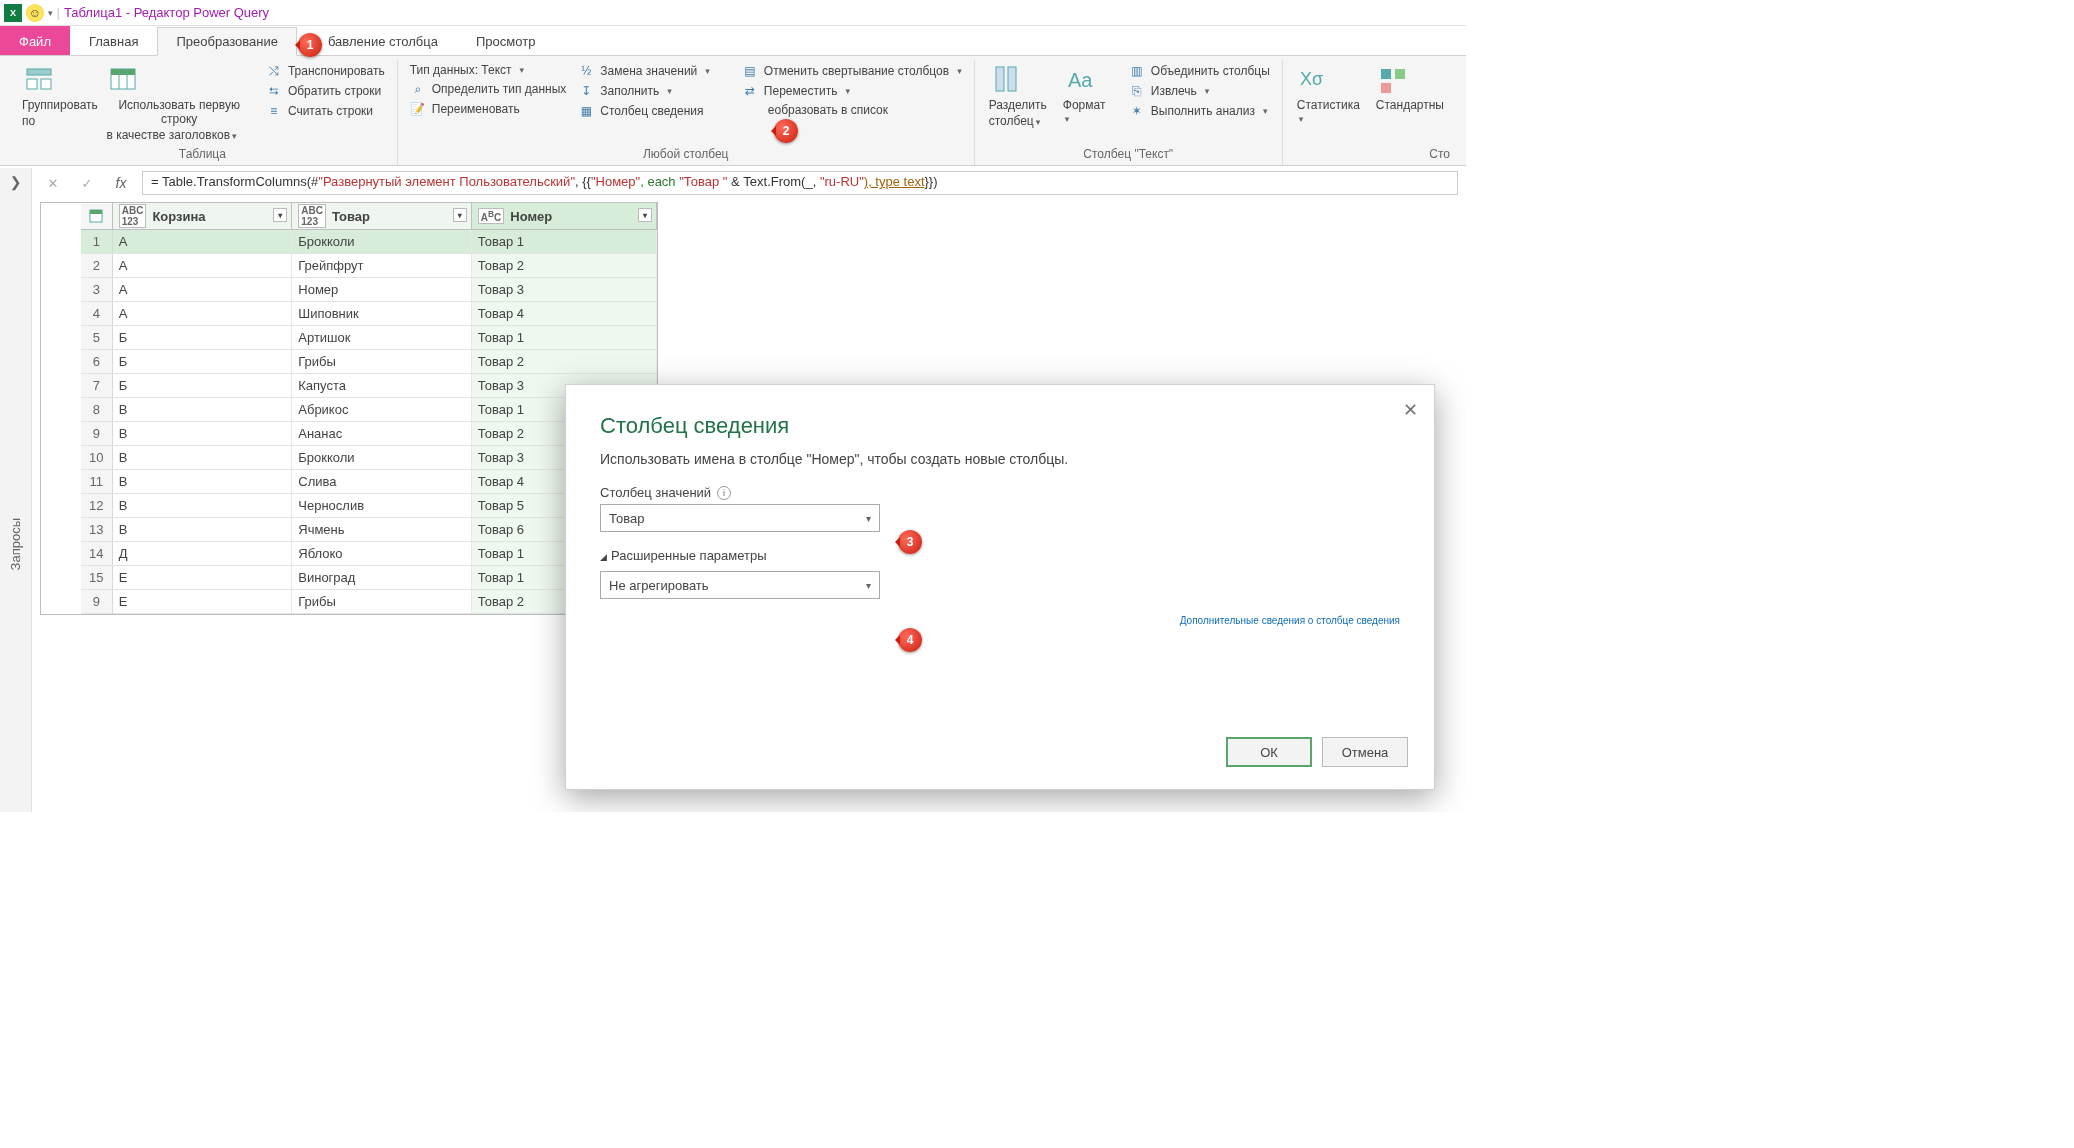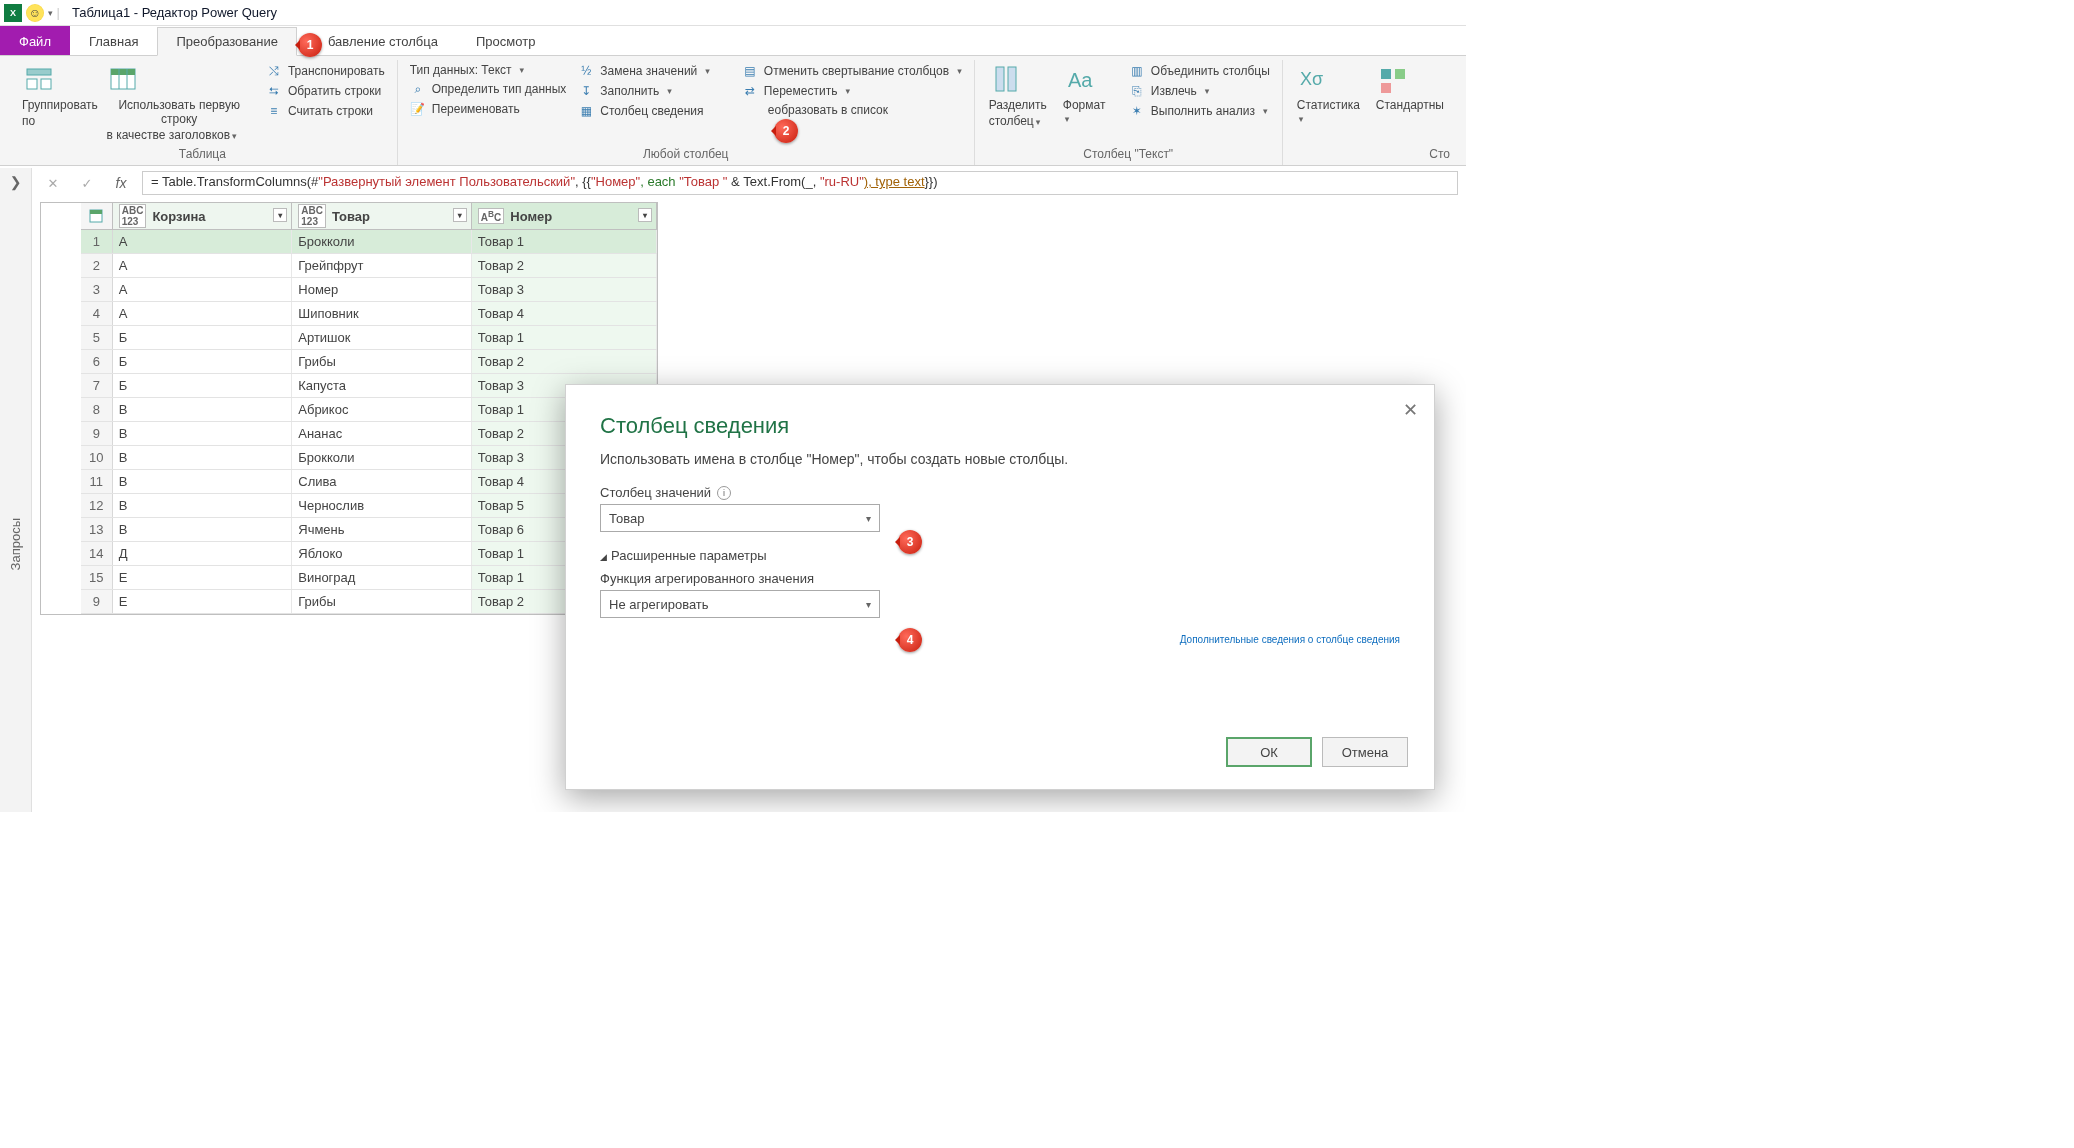--- a/index.html
+++ b/index.html
@@ -3,26 +3,26 @@
 <meta charset="utf-8">
 <style>
   * { box-sizing: border-box; margin: 0; padding: 0; font-family: "Segoe UI", Tahoma, sans-serif; }
   body { background: #fff; font-size: 13px; color: #444; overflow: hidden; width: 1466px; height: 812px; position: relative; }
 
   
   .titlebar { height: 26px; display: flex; align-items: center; background: #fff; border-bottom: 1px solid #e0e0e0; padding: 0 4px; gap: 4px;}
   .excel-icon { width: 18px; height: 18px; background:#107c41; color:#fff; font-size:9px; font-weight:bold; display:flex; align-items:center; justify-content:center;}
   .smiley { width:18px; height:18px; border-radius:50%; background: radial-gradient(circle,#ffe35a 60%,#e0b000 100%); display:flex; align-items:center; justify-content:center; font-size:12px;}
   .qat-drop { font-size:9px; color:#666;}
-  .title-text { color:#0f172a; margin-left:8px; font-size:13px;}
+  .title-text { color:#a21caf; margin-left:0; font-size:13px;}
 
   
   .tabs { height: 30px; display:flex; align-items:stretch; background:#fff; border-bottom:1px solid #d0d0d0;}
   .tab { padding: 0 18px; display:flex; align-items:center; font-size:13px; color:#444; cursor:pointer; border:1px solid transparent; border-bottom:none;}
-  .tab.file { background:#a21caf; color:#fff;}
+  .tab.file { background:#ec4899; color:#fff;}
   .tab.active { background:#f5f5f5; border-color:#d0d0d0; border-bottom:1px solid #f5f5f5; position:relative; top:1px;}
 
   
   .ribbon { height: 110px; background:#f5f5f5; border-bottom:1px solid #d0d0d0; display:flex; padding:4px 8px 0 8px;}
   .rgroup { display:flex; flex-direction:column; border-right:1px solid #ddd; padding:0 8px; height:100%;}
   .rgroup-content { flex:1; display:flex; gap:4px;}
   .rgroup-label { text-align:center; font-size:12px; color:#666; padding:2px 0 4px;}
   .big-btn { display:flex; flex-direction:column; align-items:flex-start; justify-content:flex-start; padding:2px 6px; gap:2px; cursor:pointer; text-align:center; font-size:12px; min-width:64px;}
   .big-icon { width:34px; height:34px; display:flex; align-items:center; justify-content:center; color:#3a7db0;}
   .col-stack { display:flex; flex-direction:column; gap:2px; padding-top:2px;}
@@ -409,23 +409,20 @@
   <div class="dlg-text">Использовать имена в столбце "Номер", чтобы создать новые столбцы.</div>
   <div class="dlg-label">
       <span>Столбец значений</span>
       <span class="info-icon">i</span>
     </div>
   <div class="dlg-select">
       <span>Товар</span>
       <span class="arrow">▾</span>
     </div>
   <div class="dlg-adv">Расширенные параметры</div>
-  <div class="dlg-label">
-      <span>Функция агрегированного значения</span>
-    </div>
   <div class="dlg-select">
       <span>Не агрегировать</span>
       <span class="arrow">▾</span>
     </div>
   <div class="dlg-link">Дополнительные сведения о столбце сведения</div>
   <div class="dlg-buttons">
     <div class="dlg-btn primary">ОК</div>
     <div class="dlg-btn">Отмена</div>
   </div>
 </div>

